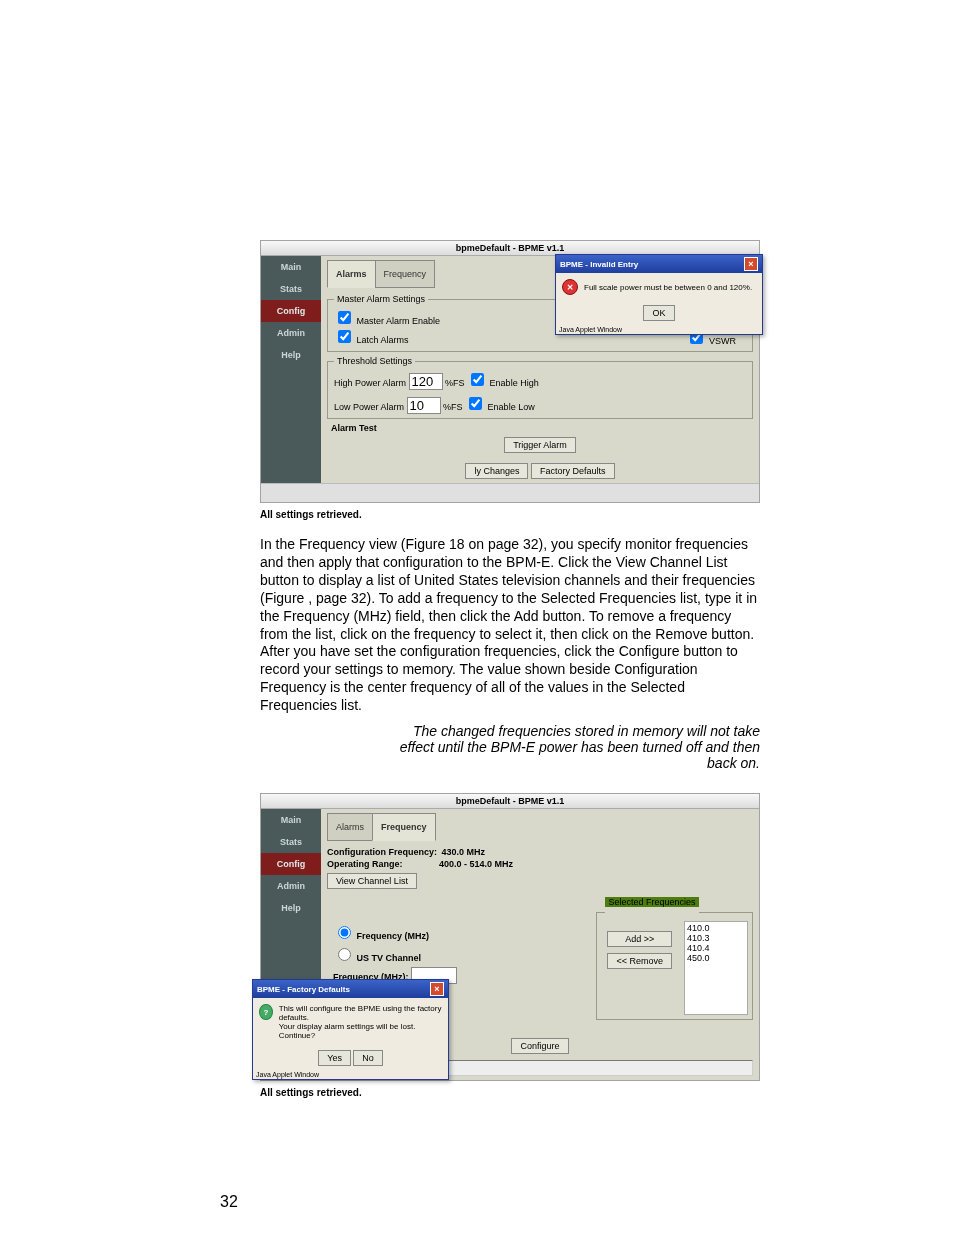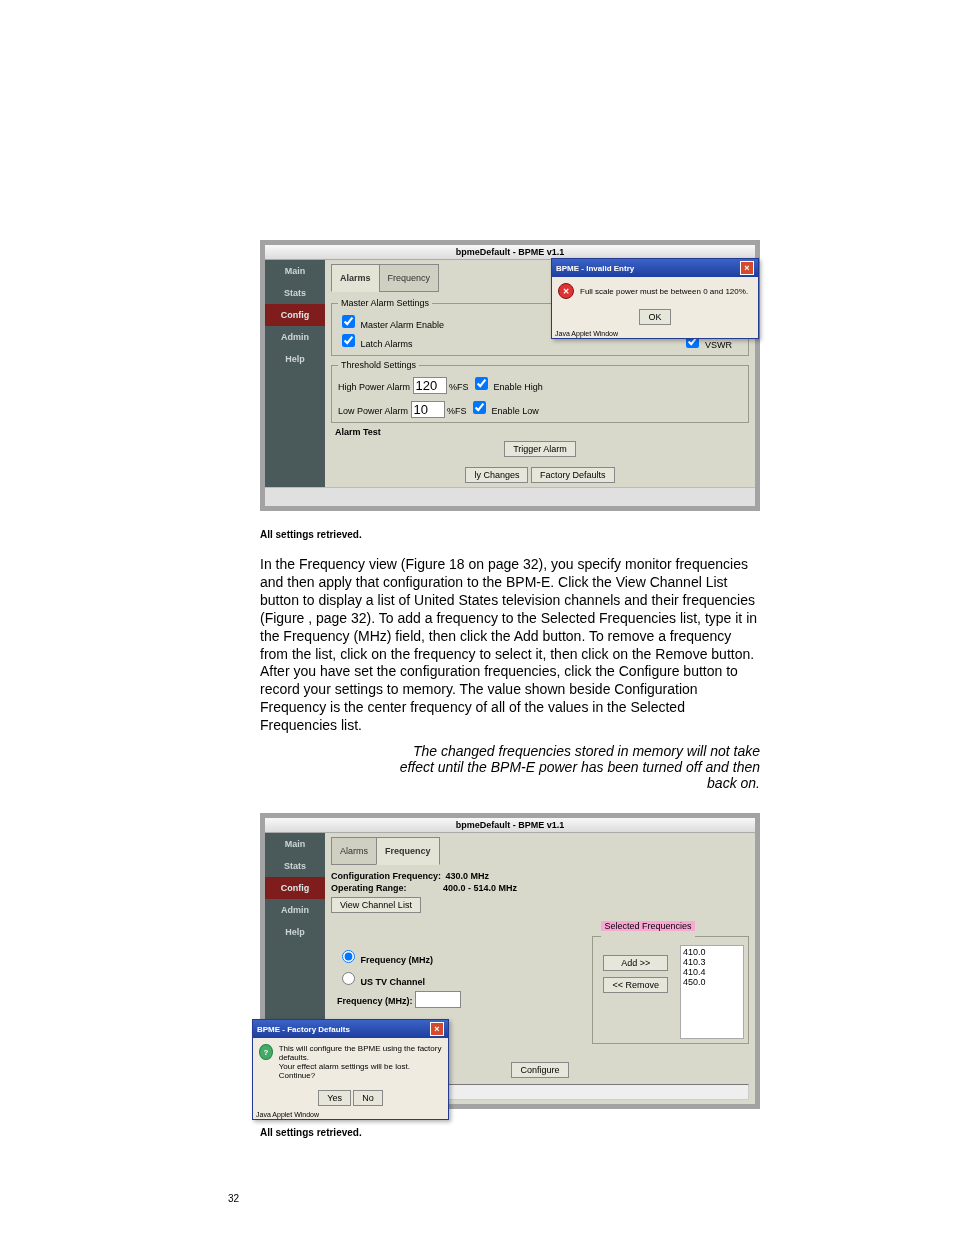--- a/index.html
+++ b/index.html
@@ -10,24 +10,23 @@
     height: 1235px;
     position: relative;
   }
   .page {
     position: absolute;
     left: 260px;
     top: 240px;
     width: 500px;
   }
   .app-window {
-    border: 5px solid #a3a3a3;
+    border: 1px solid #a3a3a3;
     background: #e0e0e0;
     font-size: 9px;
-    margin-bottom: 12px;
   }
   .app-title {
     background: linear-gradient(#f8f8f8, #dcdcdc);
     border-bottom: 1px solid #aaa;
     text-align: center;
     font-weight: bold;
     padding: 2px 0;
   }
   .app-body {
     display: flex;
@@ -116,21 +115,21 @@
     align-items: center; justify-content: center;
     color:#fff; font-weight:bold;
   }
   .info-icon { background:#4a6; border:1px solid #284; }
   .err-icon { background:#d33; border:1px solid #811; }
   .pbuttons { text-align:center; padding:4px; }
 
   .freq-panel { display:flex; gap:10px; }
   .freq-left { flex:1; padding: 20px 6px 6px; }
   .freq-right { border:1px solid #9a9a8c; padding: 4px; }
-  .freq-right legend { position:relative; top:-10px; background:#f9a8d4; padding:0 3px; margin-left:4px;}
+  .freq-right legend { position:relative; top:-10px; background:#4d7c0f; padding:0 3px; margin-left:4px;}
   .freq-list {
     background:#fff; border:1px solid #aaa;
     width:58px; height:90px;
     font-size:9px; padding:1px 2px;
   }
   .freq-mid { display:flex; flex-direction:column; gap:6px; justify-content:flex-start; padding: 10px 6px 0; }
 
   .status-line { font-size: 10px; padding: 6px 0 2px 0; font-weight: bold; }
 
   
@@ -144,24 +143,24 @@
   .note {
     font-family: "Myriad Pro", "Segoe UI", Arial, sans-serif;
     font-style: italic;
     font-size: 14px;
     text-align: right;
     margin: 6px 0 22px;
     padding-left: 120px;
   }
   .pagenum {
     position: absolute;
-    left: 228px;
+    left: 220px;
     top: 1193px;
     font-family: "Myriad Pro", Arial, sans-serif;
-    font-size: 10px;
+    font-size: 16px;
   }
 </style>
 </head>
 <body>
 
 <div class="page">
 
   <div class="app-window">
     <div class="app-title">bpmeDefault - BPME v1.1</div>
     <div class="app-body">
@@ -230,21 +229,21 @@
 
     <div class="popup" style="left:-8px; bottom:20px; width:195px;">
       <div class="bar">
         <span>BPME - Factory Defaults</span>
         <span class="x">×</span>
       </div>
       <div class="pbody" style="align-items:flex-start;">
         <span class="info-icon">?</span>
         <div>
           <div>This will configure the BPME using the factory defaults.</div>
-          <div>Your effect alarm settings will be lost.</div>
+          <div>Your display alarm settings will be lost.</div>
           <div>Continue?</div>
         </div>
       </div>
       <div class="pbuttons">
         <button class="win">Yes</button>
         <button class="win">No</button>
       </div>
       <div style="font-size:7px; padding:1px 3px;">Java Applet Window</div>
     </div>
 

